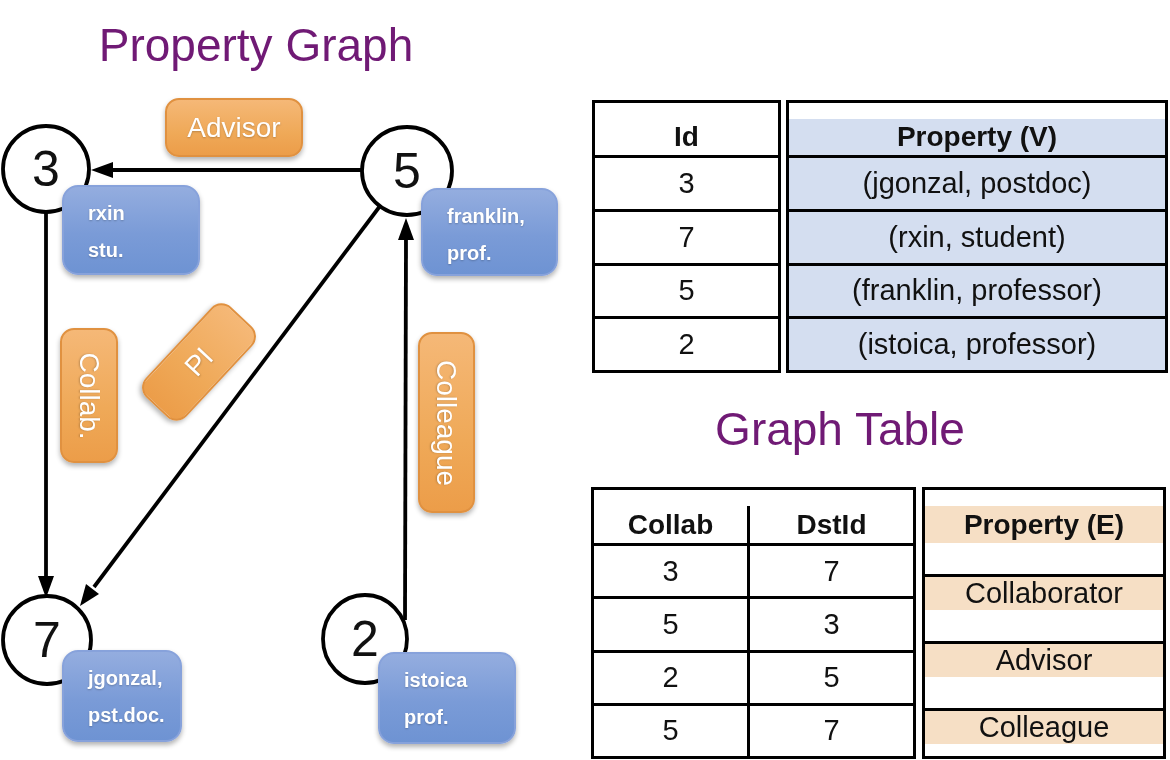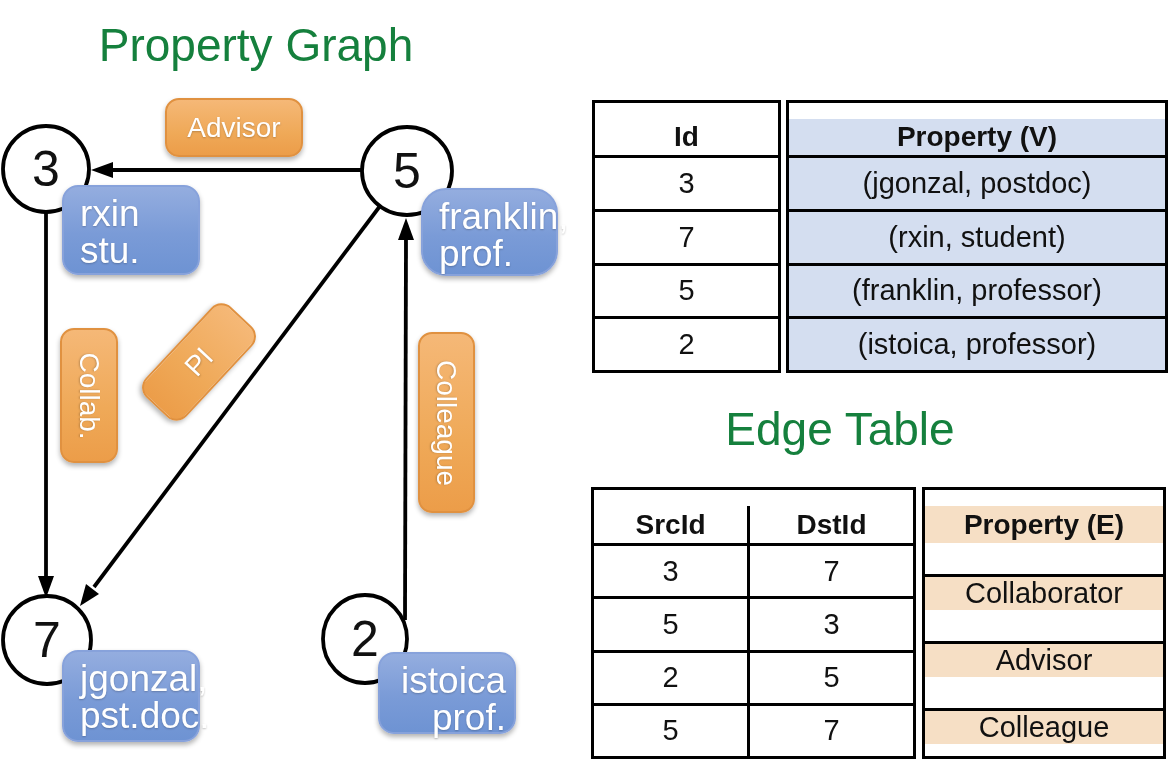--- a/index.html
+++ b/index.html
@@ -3,21 +3,21 @@
 <meta charset="utf-8">
 <style>
   html,body{margin:0;padding:0;background:#fff;}
   .stage{
     position:relative;width:1170px;height:760px;background:#fff;overflow:hidden;
     font-family:"Liberation Sans", sans-serif;color:#111;
   }
   
   .big-title{
     position:absolute;text-align:center;font-size:46px;font-weight:300;
-    color:#15803d;letter-spacing:0px;white-space:nowrap;
+    color:#701a75;letter-spacing:0px;white-space:nowrap;
   }
   
   svg{position:absolute;top:0;left:0;}
   .vnum{
     position:absolute;width:64px;height:66px;line-height:66px;text-align:center;
     font-size:50px;font-weight:300;color:#111;
   }
   .elabel{
     position:absolute;display:flex;align-items:center;justify-content:center;
     background:linear-gradient(180deg,#F5B877 0%,#EFA958 60%,#EC9D49 100%);
@@ -26,22 +26,22 @@
     color:#fff;font-size:28px;text-shadow:0 1px 2px rgba(0,0,0,0.22);
     box-sizing:border-box;
   }
   .rot90{transform:rotate(90deg);white-space:nowrap;}
   .rotm90{transform:rotate(-90deg);white-space:nowrap;}
   .vprop{
     position:absolute;box-sizing:border-box;
     background:linear-gradient(180deg,#94ADDF 0%,#7A9BD7 55%,#6E93D3 100%);
     border:2px solid #87A2DB;border-radius:16px;
     box-shadow:0 3px 5px rgba(0,0,0,0.30);
-    color:#fff;font-size:37px;line-height:37px;
-    padding:8px 8px 0 16px;text-shadow:0 1px 2px rgba(0,0,0,0.22);
+    color:#fff;font-size:20px;line-height:37px;
+    padding:8px 8px 0 24px;text-shadow:0 1px 2px rgba(0,0,0,0.22);font-weight:bold;
   }
   
   .tcol{
     position:absolute;box-sizing:border-box;border:3px solid #000;background:#fff;
     display:grid;
   }
   .tcell{
     display:flex;align-items:center;justify-content:center;
     font-size:29px;border-top:3px solid #000;box-sizing:border-box;
   }
@@ -95,29 +95,29 @@
   </div>
 
   <div class="elabel" style="left:418px;top:332px;width:57px;height:181px;">
     <span class="rot90">Colleague</span>
   </div>
 
   <div class="vprop" style="left:62px;top:185px;width:138px;height:90px;">
     <div>rxin</div>
     <div>stu.</div>
   </div>
-  <div class="vprop" style="left:421px;top:188px;width:137px;height:88px;border-radius:25px;">
+  <div class="vprop" style="left:421px;top:188px;width:137px;height:88px;">
     <div>franklin,</div>
     <div>prof.</div>
   </div>
-  <div class="vprop" style="left:62px;top:650px;width:138px;height:92px;">
+  <div class="vprop" style="left:62px;top:650px;width:120px;height:92px;">
     <div>jgonzal,</div>
     <div>pst.doc.</div>
   </div>
-  <div class="vprop" style="left:378px;top:652px;width:138px;height:82px;text-align:right;">
+  <div class="vprop" style="left:378px;top:652px;width:138px;height:92px;">
     <div>istoica</div>
     <div>prof.</div>
   </div>
 
 
   <div class="tcol" style="left:592px;top:100px;width:189px;height:273px;grid-template-rows:52px repeat(4,1fr);">
     <div class="tcell hdr">Id</div>
     <div class="tcell">3</div>
     <div class="tcell">7</div>
     <div class="tcell">5</div>
@@ -125,24 +125,24 @@
   </div>
 
   <div class="tcol" style="left:786px;top:100px;width:382px;height:273px;grid-template-rows:52px repeat(4,1fr);">
     <div class="tcell hdr bg-blue">Property (V)</div>
     <div class="tcell bg-blue">(jgonzal, postdoc)</div>
     <div class="tcell bg-blue">(rxin, student)</div>
     <div class="tcell bg-blue">(franklin, professor)</div>
     <div class="tcell bg-blue">(istoica, professor)</div>
   </div>
 
-  <div class="big-title" style="left:585px;top:402px;width:510px;">Edge Table</div>
+  <div class="big-title" style="left:585px;top:402px;width:510px;">Graph Table</div>
 
   <div class="tcol" style="left:591px;top:487px;width:325px;height:272px;grid-template-columns:153px 1fr;grid-template-rows:53px repeat(4,1fr);">
-    <div class="tcell hdr">SrcId</div>
+    <div class="tcell hdr">Collab</div>
     <div class="tcell hdr bl">DstId</div>
 
     <div class="tcell">3</div>
     <div class="tcell bl">7</div>
 
     <div class="tcell">5</div>
     <div class="tcell bl">3</div>
 
     <div class="tcell">2</div>
     <div class="tcell bl">5</div>

